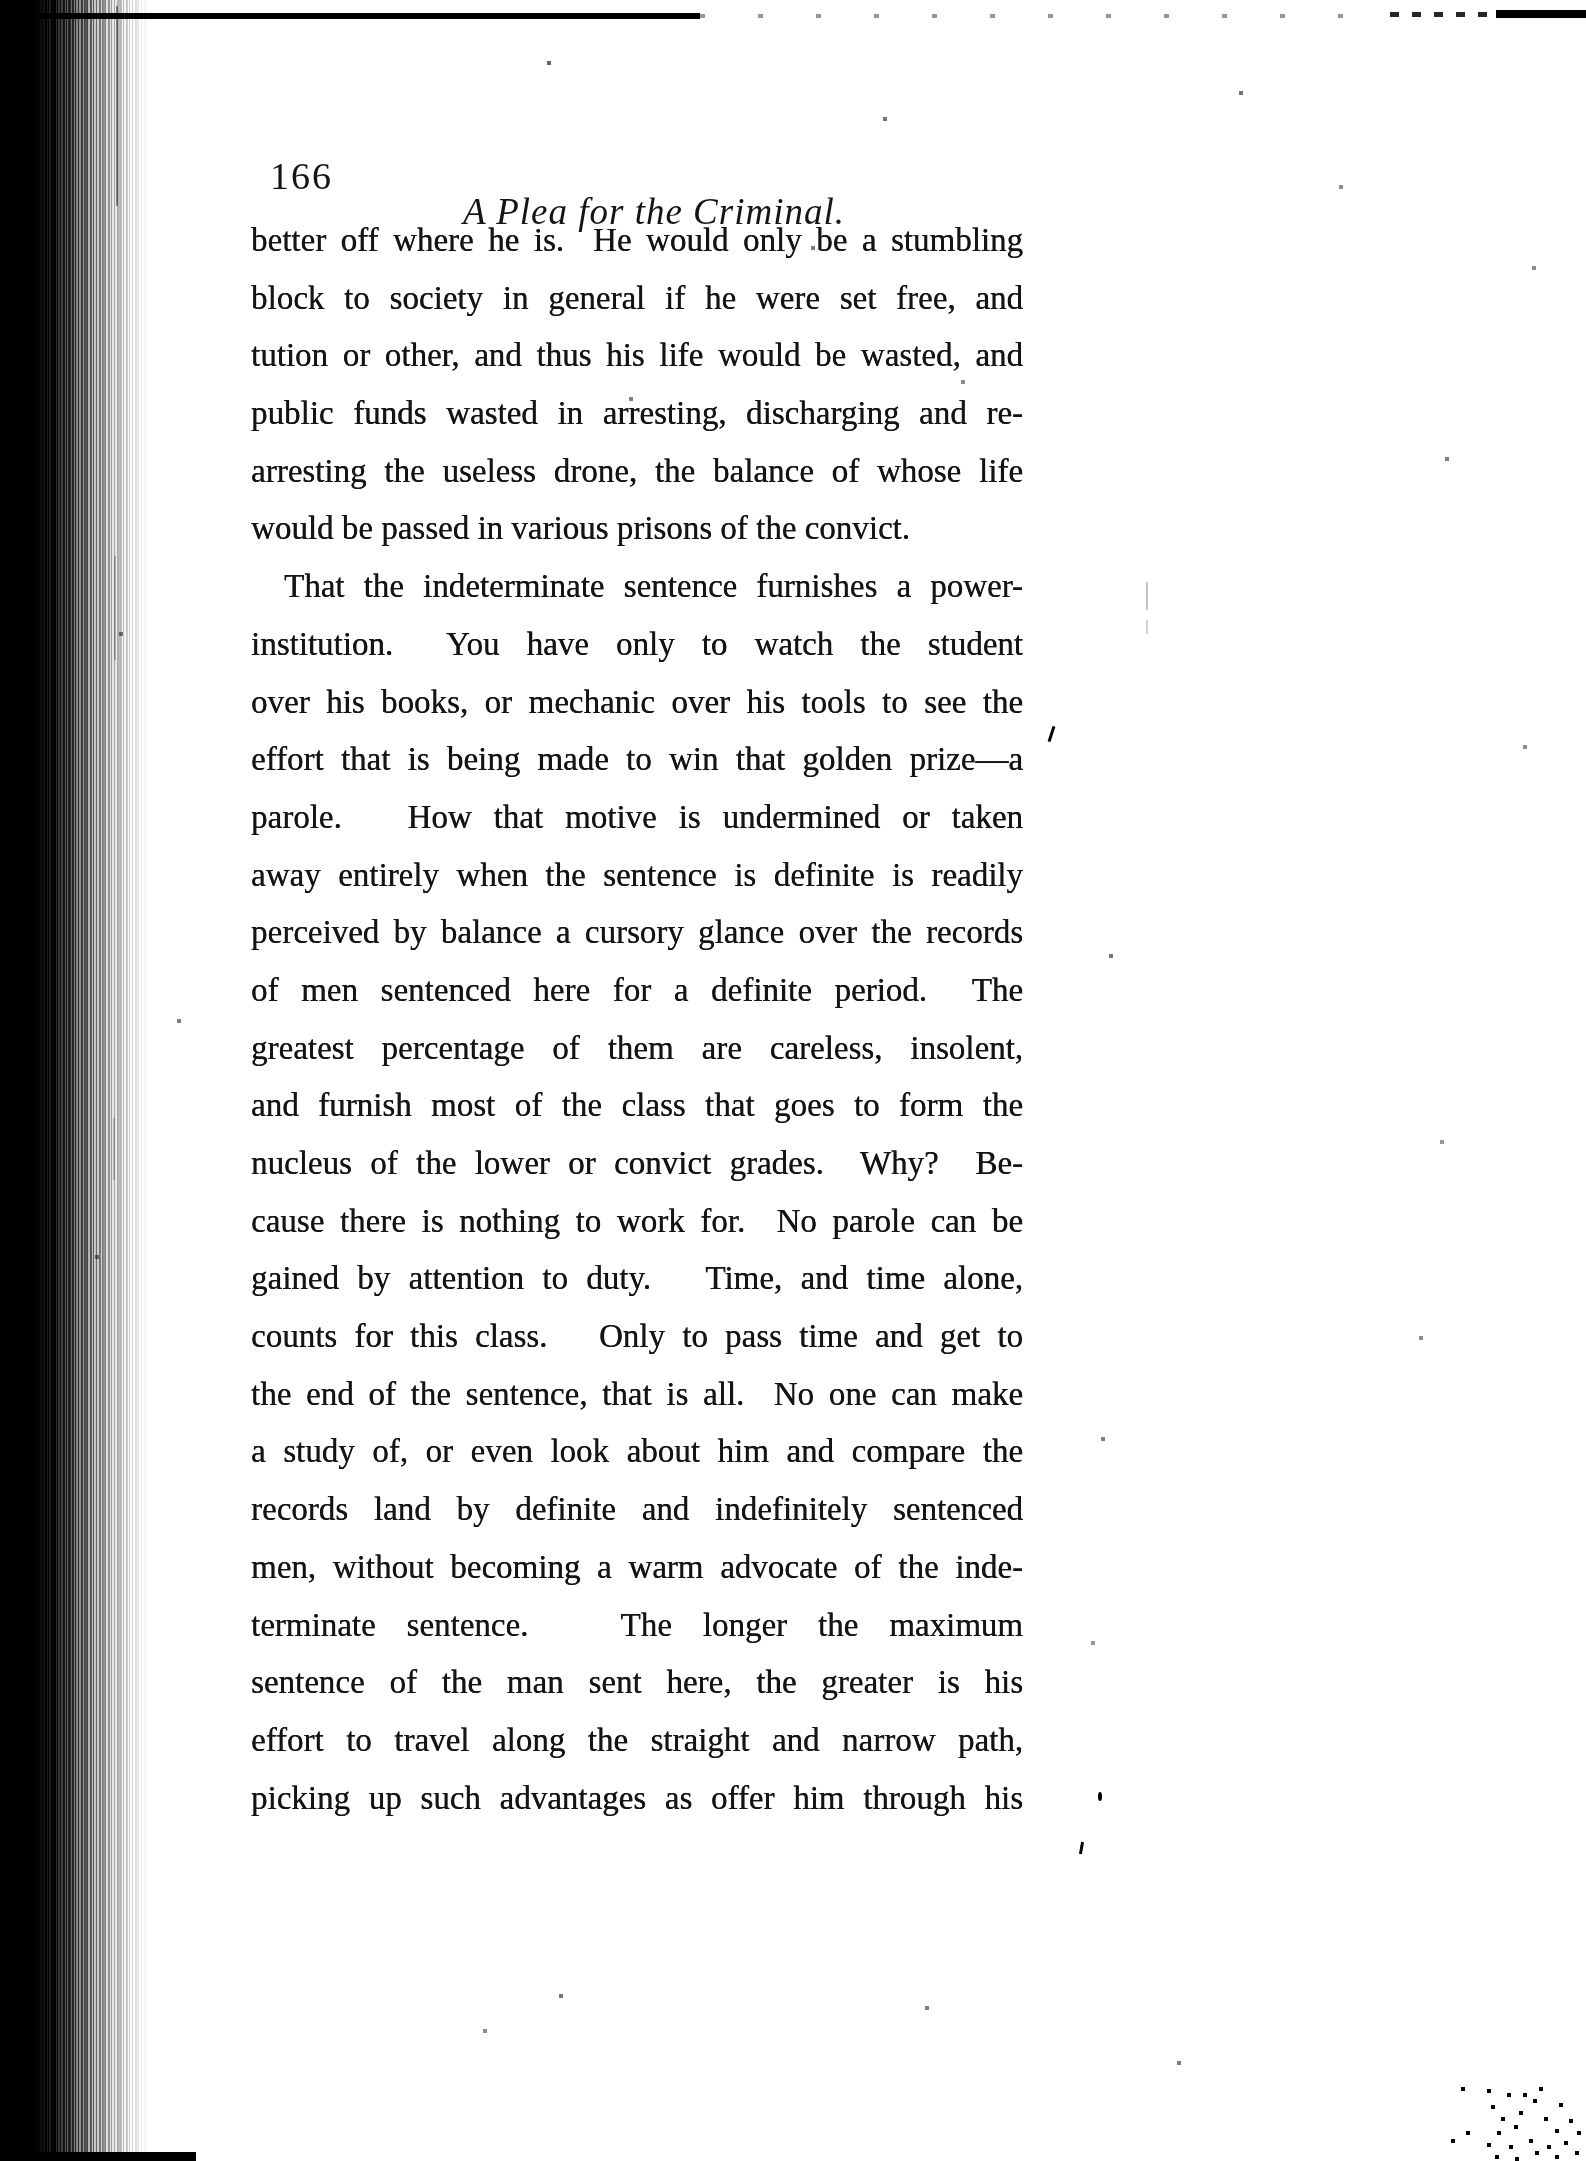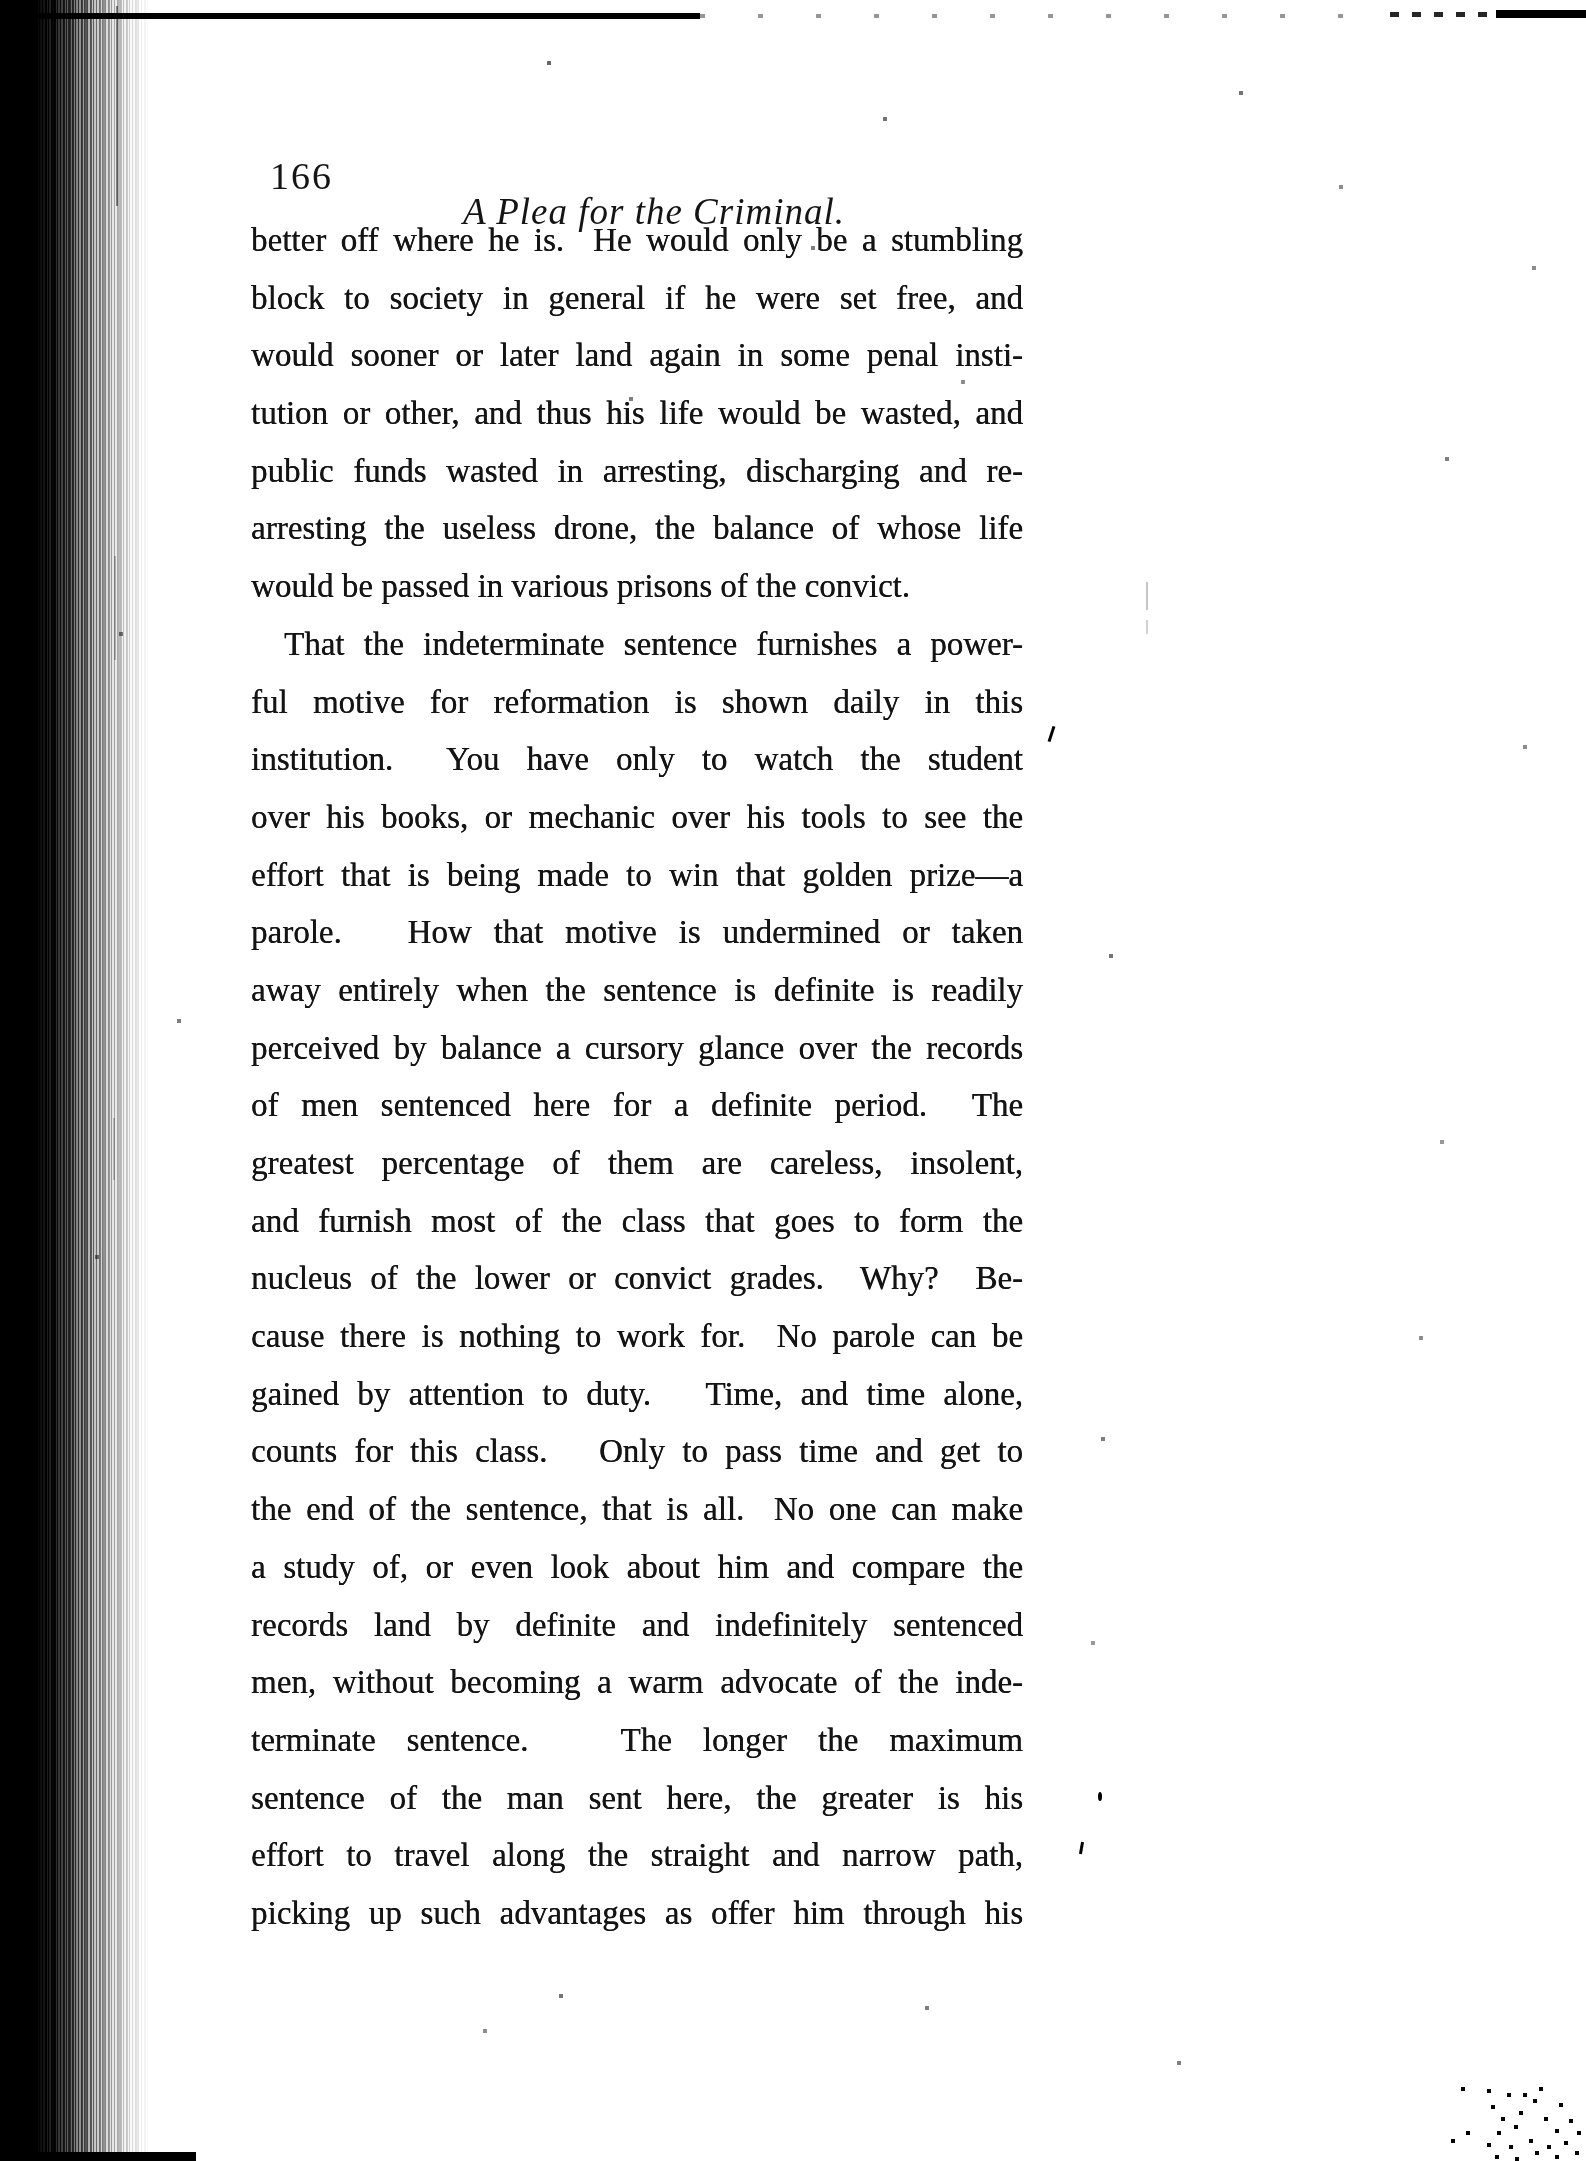--- a/index.html
+++ b/index.html
@@ -101,27 +101,25 @@
   <div class="top-solid-right"></div>
 
   <header class="page-header">
     <span class="page-number">166</span>
     <div class="running-title">A Plea for the Criminal.</div>
   </header>
 
   <main class="body-text">
       <div class="line">better off where he is.&nbsp; He would only be a stumbling</div>
       <div class="line">block to society in general if he were set free, and</div>
-      <div class="line">would sooner or later land again in some penal insti-</div>
       <div class="line">tution or other, and thus his life would be wasted, and</div>
       <div class="line">public funds wasted in arresting, discharging and re-</div>
       <div class="line">arresting the useless drone, the balance of whose life</div>
       <div class="line ragged">would be passed in various prisons of the convict.</div>
       <div class="line indent">That the indeterminate sentence furnishes a power-</div>
-      <div class="line">ful motive for reformation is shown daily in this</div>
       <div class="line">institution.&nbsp; You have only to watch the student</div>
       <div class="line">over his books, or mechanic over his tools to see the</div>
       <div class="line">effort that is being made to win that golden prize—a</div>
       <div class="line">parole.&nbsp;&nbsp; How that motive is undermined or taken</div>
       <div class="line">away entirely when the sentence is definite is readily</div>
       <div class="line">perceived by balance a cursory glance over the records</div>
       <div class="line">of men sentenced here for a definite period.&nbsp; The</div>
       <div class="line">greatest percentage of them are careless, insolent,</div>
       <div class="line">and furnish most of the class that goes to form the</div>
       <div class="line">nucleus of the lower or convict grades.&nbsp; Why?&nbsp; Be-</div>

